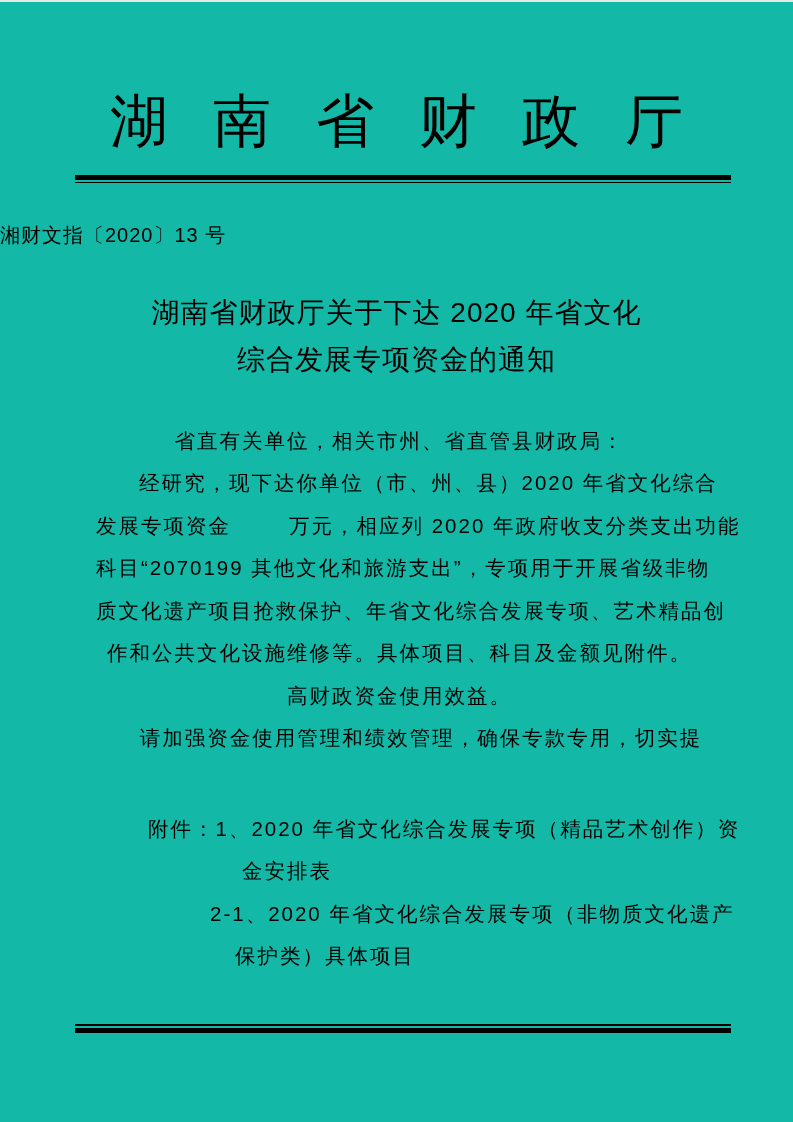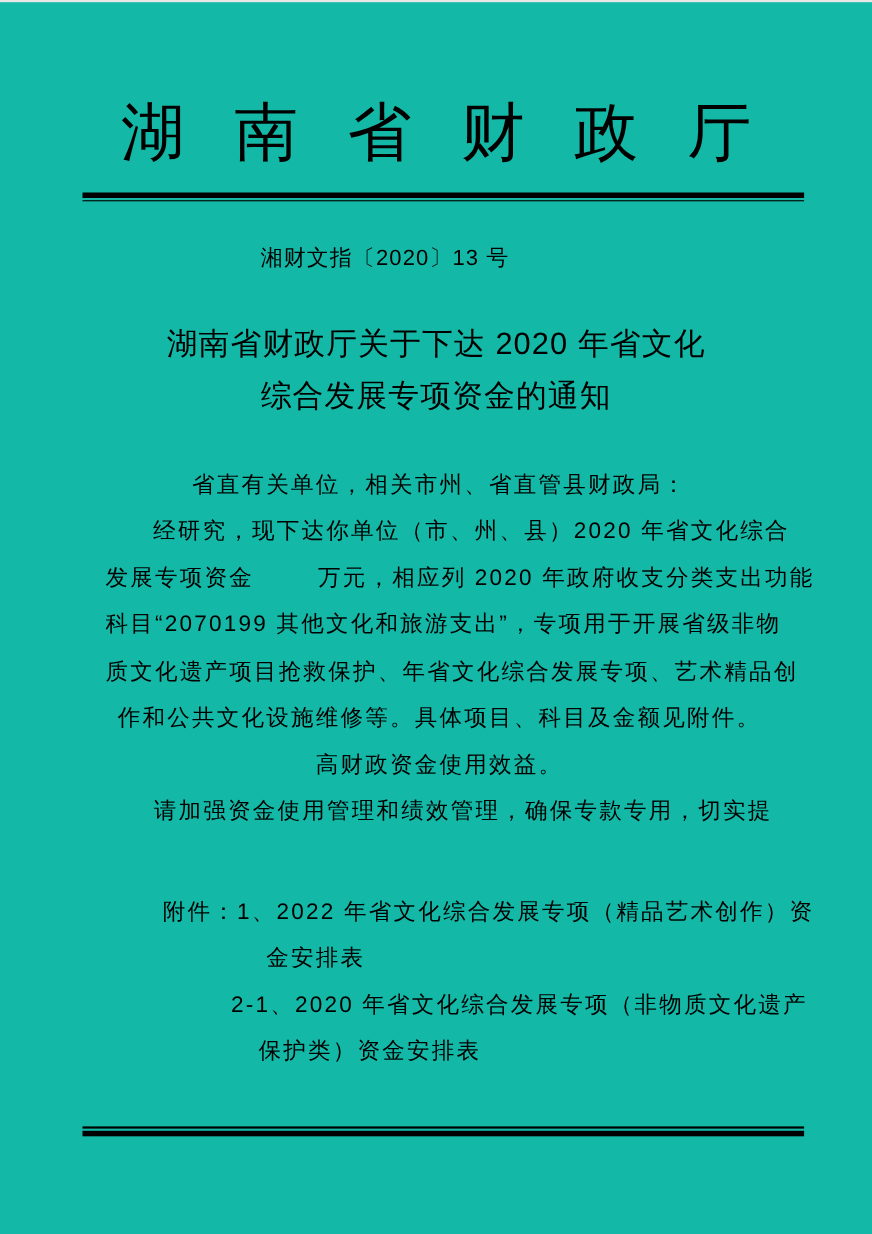--- a/index.html
+++ b/index.html
@@ -28,21 +28,21 @@
   
   .rule { position: relative; margin-left: 75px; width: 656px; }
   .rule-top { margin-top: 20px; height: 8px;
     border-top: 5px solid #000; border-bottom: 1.5px solid #000; }
   
   .rule-bottom { position: absolute; top: 1022px; left: 75px; width: 656px; height: 9px;
     border-top: 2px solid #000; border-bottom: 5px solid #000; }
   .doc-number {
     margin-top: 38px;
     padding-right: 93px;
-    text-align: center;
+    text-align: left;
     font-size: 20px;
     line-height: 28px;
     letter-spacing: 1px;
   }
   .title {
     margin-top: 40px;
     text-align: center;
     font-size: 28px;
     line-height: 47px;
     letter-spacing: 1px;
@@ -96,21 +96,21 @@
 
     <div class="bline">科目“2070199 其他文化和旅游支出”，专项用于开展省级非物</div>
     <div class="bline">质文化遗产项目抢救保护、年省文化综合发展专项、艺术精品创</div>
     <div class="bline">作和公共文化设施维修等。具体项目、科目及金额见附件。</div>
 
     <div class="bline">高财政资金使用效益。</div>
     <div class="bline indent">请加强资金使用管理和绩效管理，确保专款专用，切实提</div>
   </div>
 
   <div class="attach-block">
-    <div class="bline a1">附件：1、2022 年省文化综合发展专项（精品艺术创作）资</div>
+    <div class="bline a1">附件：1、2020 年省文化综合发展专项（精品艺术创作）资</div>
     <div class="bline a2">金安排表</div>
     <div class="bline a3">2-1、2020 年省文化综合发展专项（非物质文化遗产</div>
-    <div class="bline a4">保护类）资金安排表</div>
+    <div class="bline a4">保护类）具体项目</div>
   </div>
 
   <div class="rule-bottom"></div>
 
 </div>
 
 </body></html>

